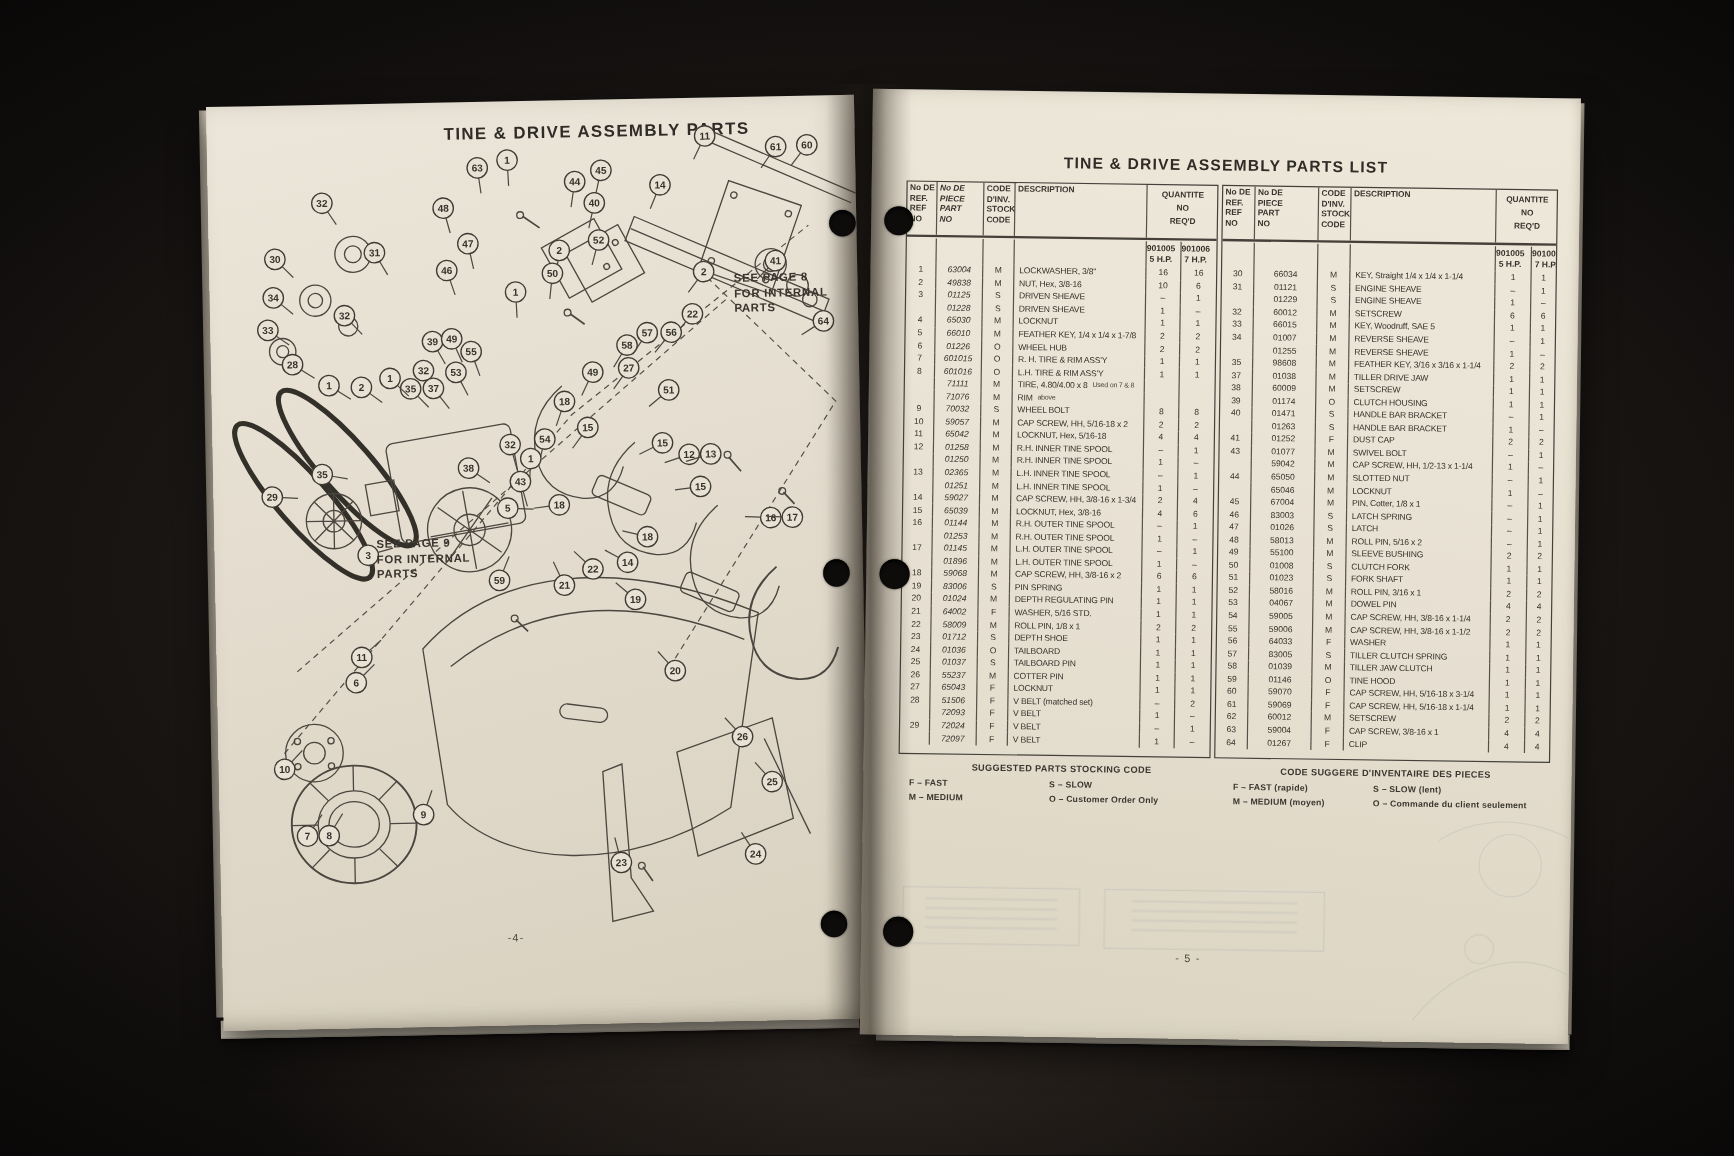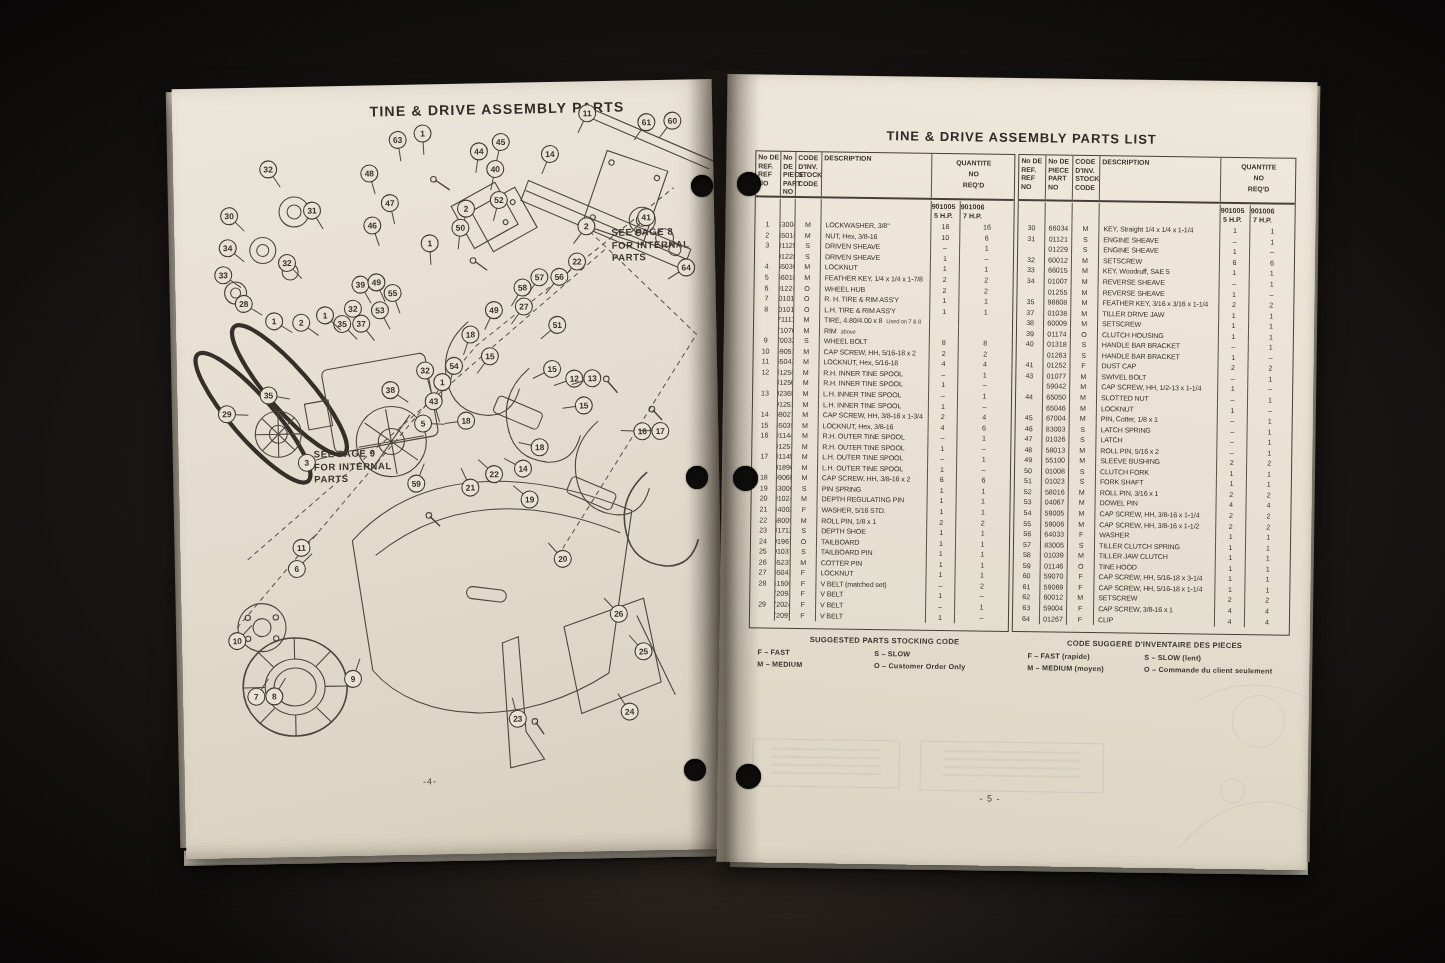--- a/index.html
+++ b/index.html
@@ -77,23 +77,23 @@
   .sub-cell{font-size:6.8px;font-weight:700;color:#38342e;text-align:center;line-height:9.5px;padding-top:1px;box-sizing:border-box;}
   .row{display:flex;height:10.55px;align-items:center;}
   .td{font-size:7.1px;color:#353129;height:100%;display:flex;align-items:center;box-sizing:border-box;overflow:hidden;}
   .c-ref{justify-content:center;}
   .c-part{justify-content:center;}
   .c-code{justify-content:center;}
   .c-desc{padding-left:4px;white-space:nowrap;letter-spacing:-.15px;}
   .c-q{justify-content:center;}
   .c-note{font-size:5.9px;color:#4a453c;margin-left:4px;letter-spacing:-.2px;}
   
-  .half-left .col1{width:25px;} .half-left .col2{width:15px;} .half-left .col3{width:26px;}
+  .half-left .col1{width:25px;} .half-left .col2{width:39px;font-style:italic;} .half-left .col3{width:26px;}
   .half-left .col4{width:110px;} .half-left .col5{width:29px;} .half-left .col6{width:29px;flex:1;}
-  .half-right .col1{width:27px;} .half-right .col2{width:27px;} .half-right .col3{width:27px;}
+  .half-right .col1{width:27px;} .half-right .col2{width:53px;} .half-right .col3{width:27px;}
   .half-right .col4{width:121px;} .half-right .col5{width:30px;} .half-right .col6{width:30px;flex:1;}
   .th.colq{flex:1;border-right:none;}
   
   .codes{position:absolute;left:30px;top:560px;width:540px;display:flex;}
   .code-block{width:50%;color:#3a362f;}
   .code-title{font-size:7.6px;font-weight:700;text-align:center;letter-spacing:.3px;margin-bottom:4px;}
   .code-grid{display:grid;grid-template-columns:46% 54%;row-gap:3px;padding:0 8px;}
   .code-item{font-size:7.2px;font-weight:700;letter-spacing:.2px;white-space:nowrap;}
   
   .ghost{position:absolute;opacity:.5;filter:blur(.6px);pointer-events:none;}
@@ -656,21 +656,21 @@
             <div class="row">
               <div class="td c-ref col1">1</div>
               <div class="td c-part col2">63004</div>
               <div class="td c-code col3">M</div>
               <div class="td c-desc col4">LOCKWASHER, 3/8"</div>
               <div class="td c-q col5">16</div>
               <div class="td c-q col6">16</div>
             </div>
             <div class="row">
               <div class="td c-ref col1">2</div>
-              <div class="td c-part col2">65018</div>
+              <div class="td c-part col2">49838</div>
               <div class="td c-code col3">M</div>
               <div class="td c-desc col4">NUT, Hex, 3/8-16</div>
               <div class="td c-q col5">10</div>
               <div class="td c-q col6">6</div>
             </div>
             <div class="row">
               <div class="td c-ref col1">3</div>
               <div class="td c-part col2">01125</div>
               <div class="td c-code col3">S</div>
               <div class="td c-desc col4">DRIVEN SHEAVE</div>
@@ -888,21 +888,21 @@
             <div class="row">
               <div class="td c-ref col1">23</div>
               <div class="td c-part col2">01712</div>
               <div class="td c-code col3">S</div>
               <div class="td c-desc col4">DEPTH SHOE</div>
               <div class="td c-q col5">1</div>
               <div class="td c-q col6">1</div>
             </div>
             <div class="row">
               <div class="td c-ref col1">24</div>
-              <div class="td c-part col2">01967</div>
+              <div class="td c-part col2">01036</div>
               <div class="td c-code col3">O</div>
               <div class="td c-desc col4">TAILBOARD</div>
               <div class="td c-q col5">1</div>
               <div class="td c-q col6">1</div>
             </div>
             <div class="row">
               <div class="td c-ref col1">25</div>
               <div class="td c-part col2">01037</div>
               <div class="td c-code col3">S</div>
               <div class="td c-desc col4">TAILBOARD PIN</div>
@@ -1076,21 +1076,21 @@
             <div class="row">
               <div class="td c-ref col1">39</div>
               <div class="td c-part col2">01174</div>
               <div class="td c-code col3">O</div>
               <div class="td c-desc col4">CLUTCH HOUSING</div>
               <div class="td c-q col5">1</div>
               <div class="td c-q col6">1</div>
             </div>
             <div class="row">
               <div class="td c-ref col1">40</div>
-              <div class="td c-part col2">01318</div>
+              <div class="td c-part col2">01471</div>
               <div class="td c-code col3">S</div>
               <div class="td c-desc col4">HANDLE BAR BRACKET</div>
               <div class="td c-q col5">–</div>
               <div class="td c-q col6">1</div>
             </div>
             <div class="row">
               <div class="td c-ref col1"></div>
               <div class="td c-part col2">01263</div>
               <div class="td c-code col3">S</div>
               <div class="td c-desc col4">HANDLE BAR BRACKET</div>

